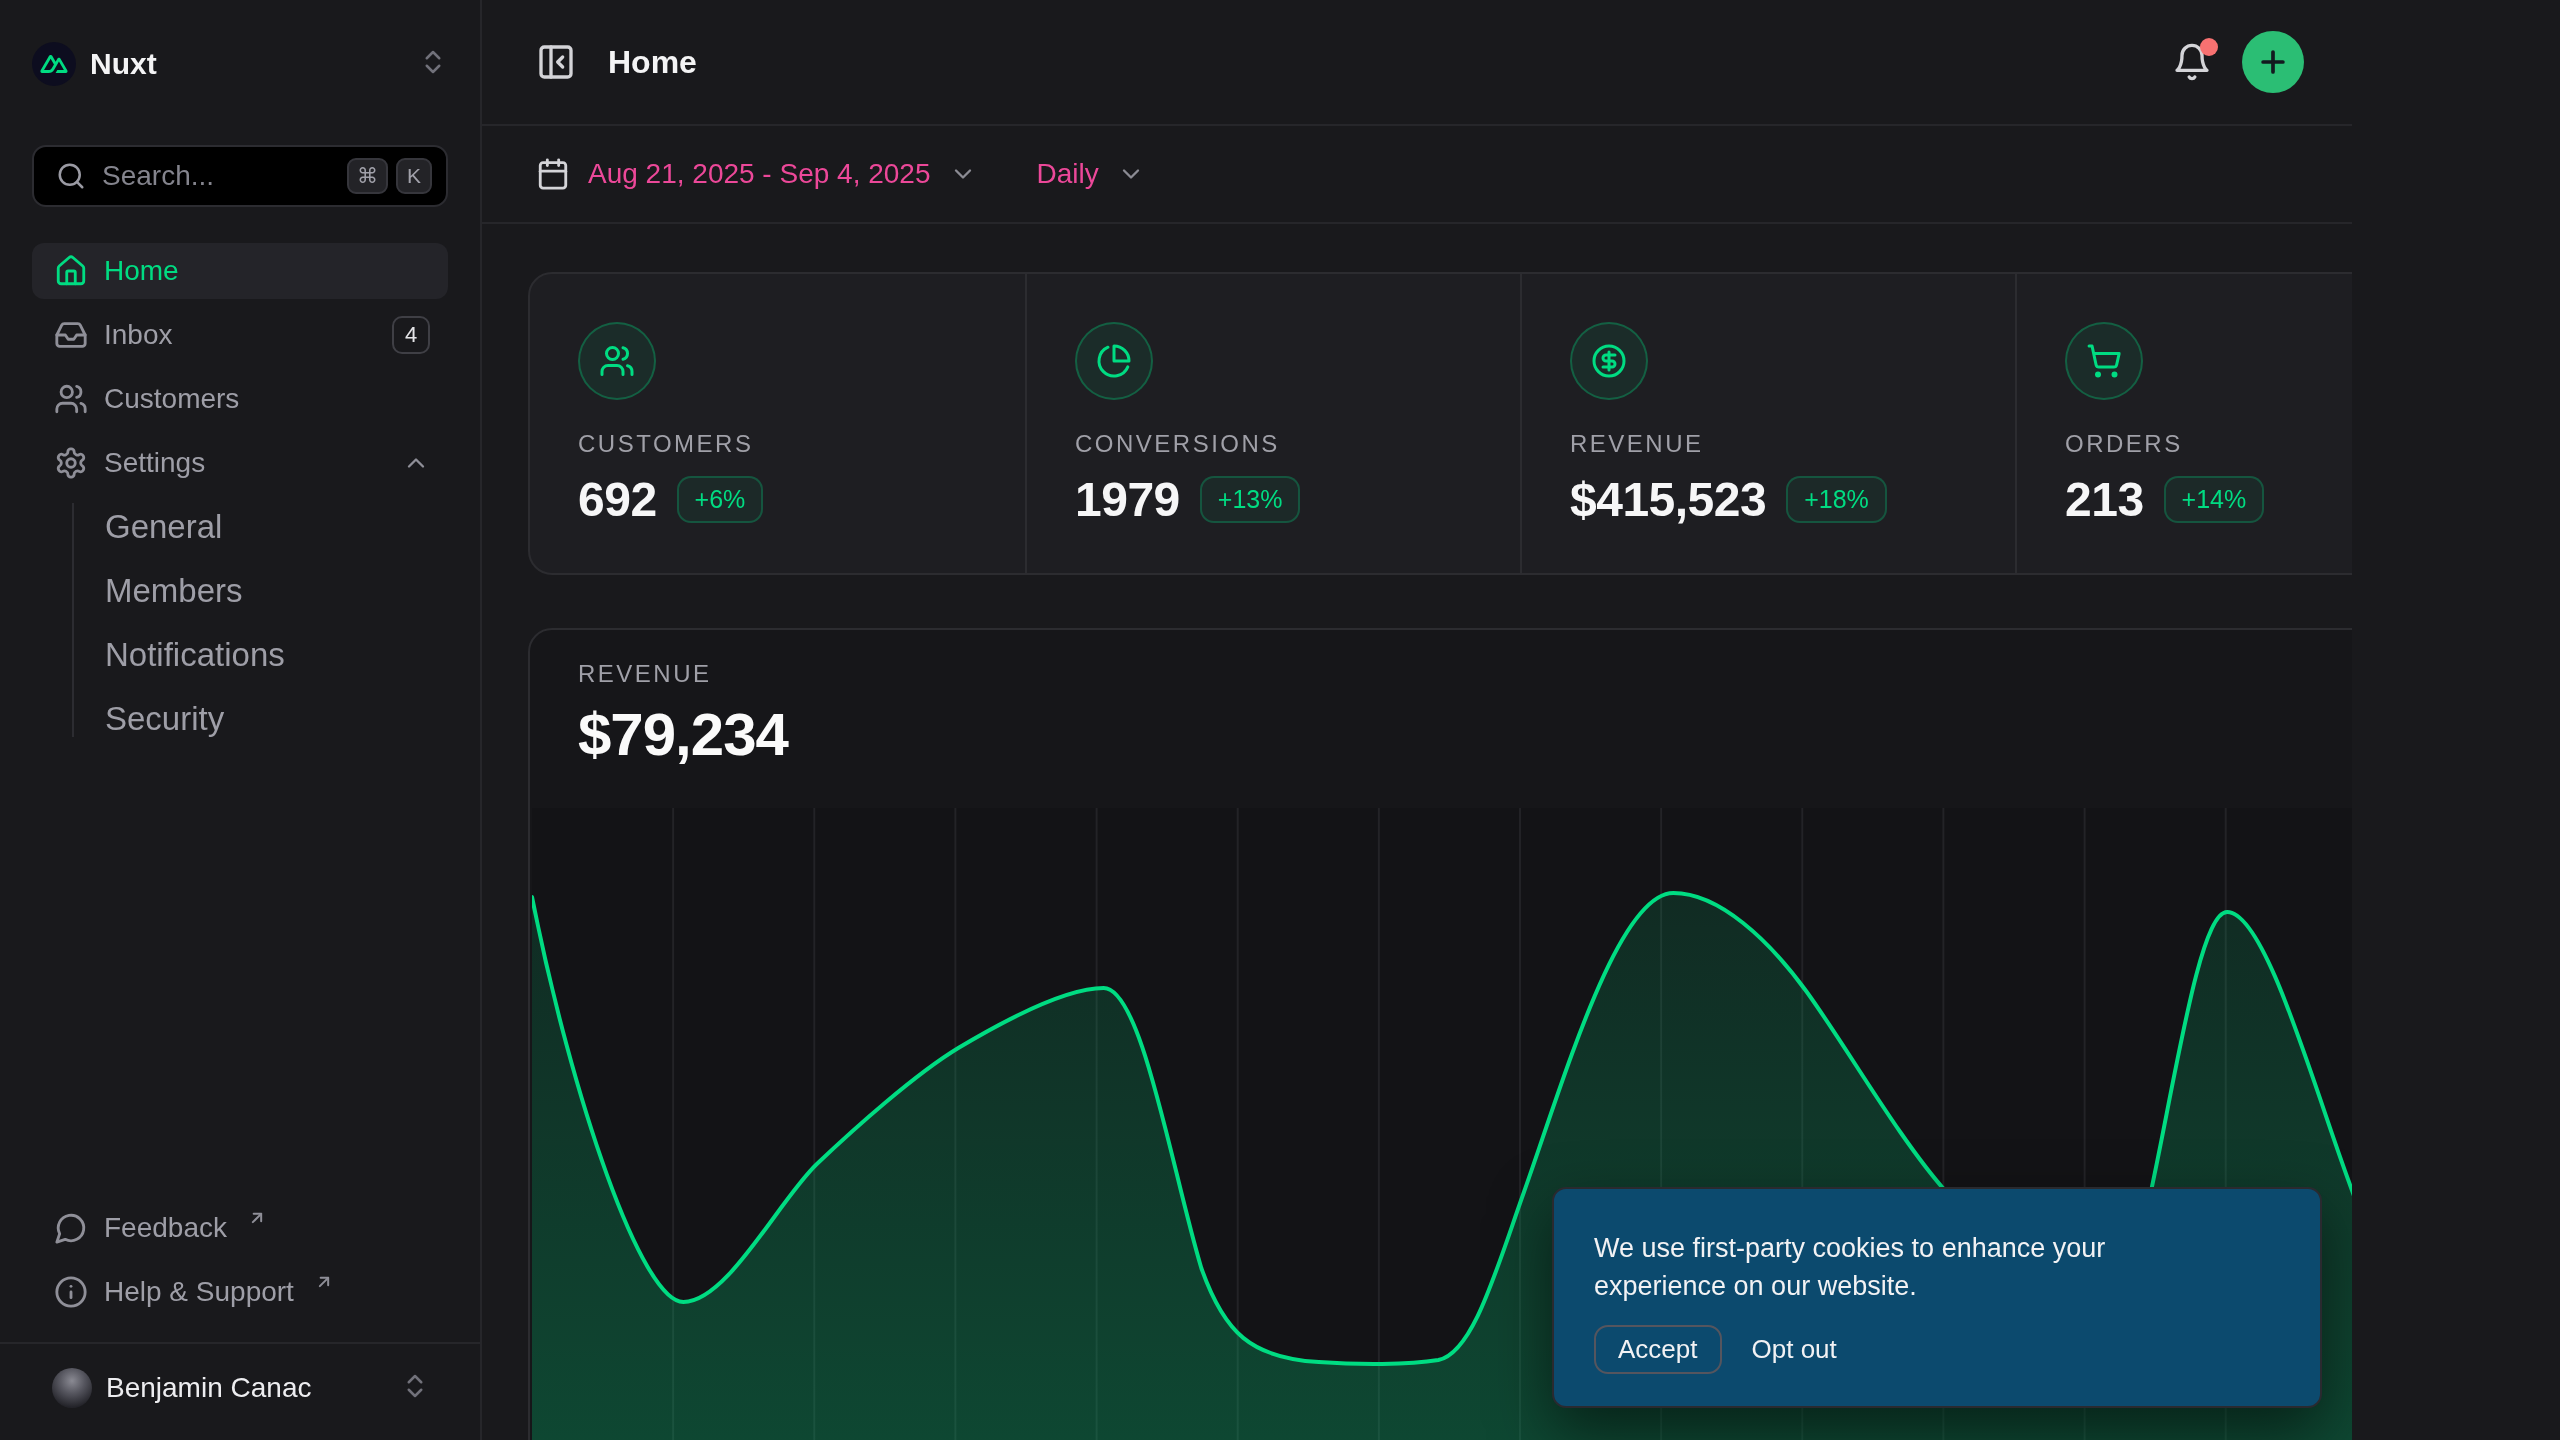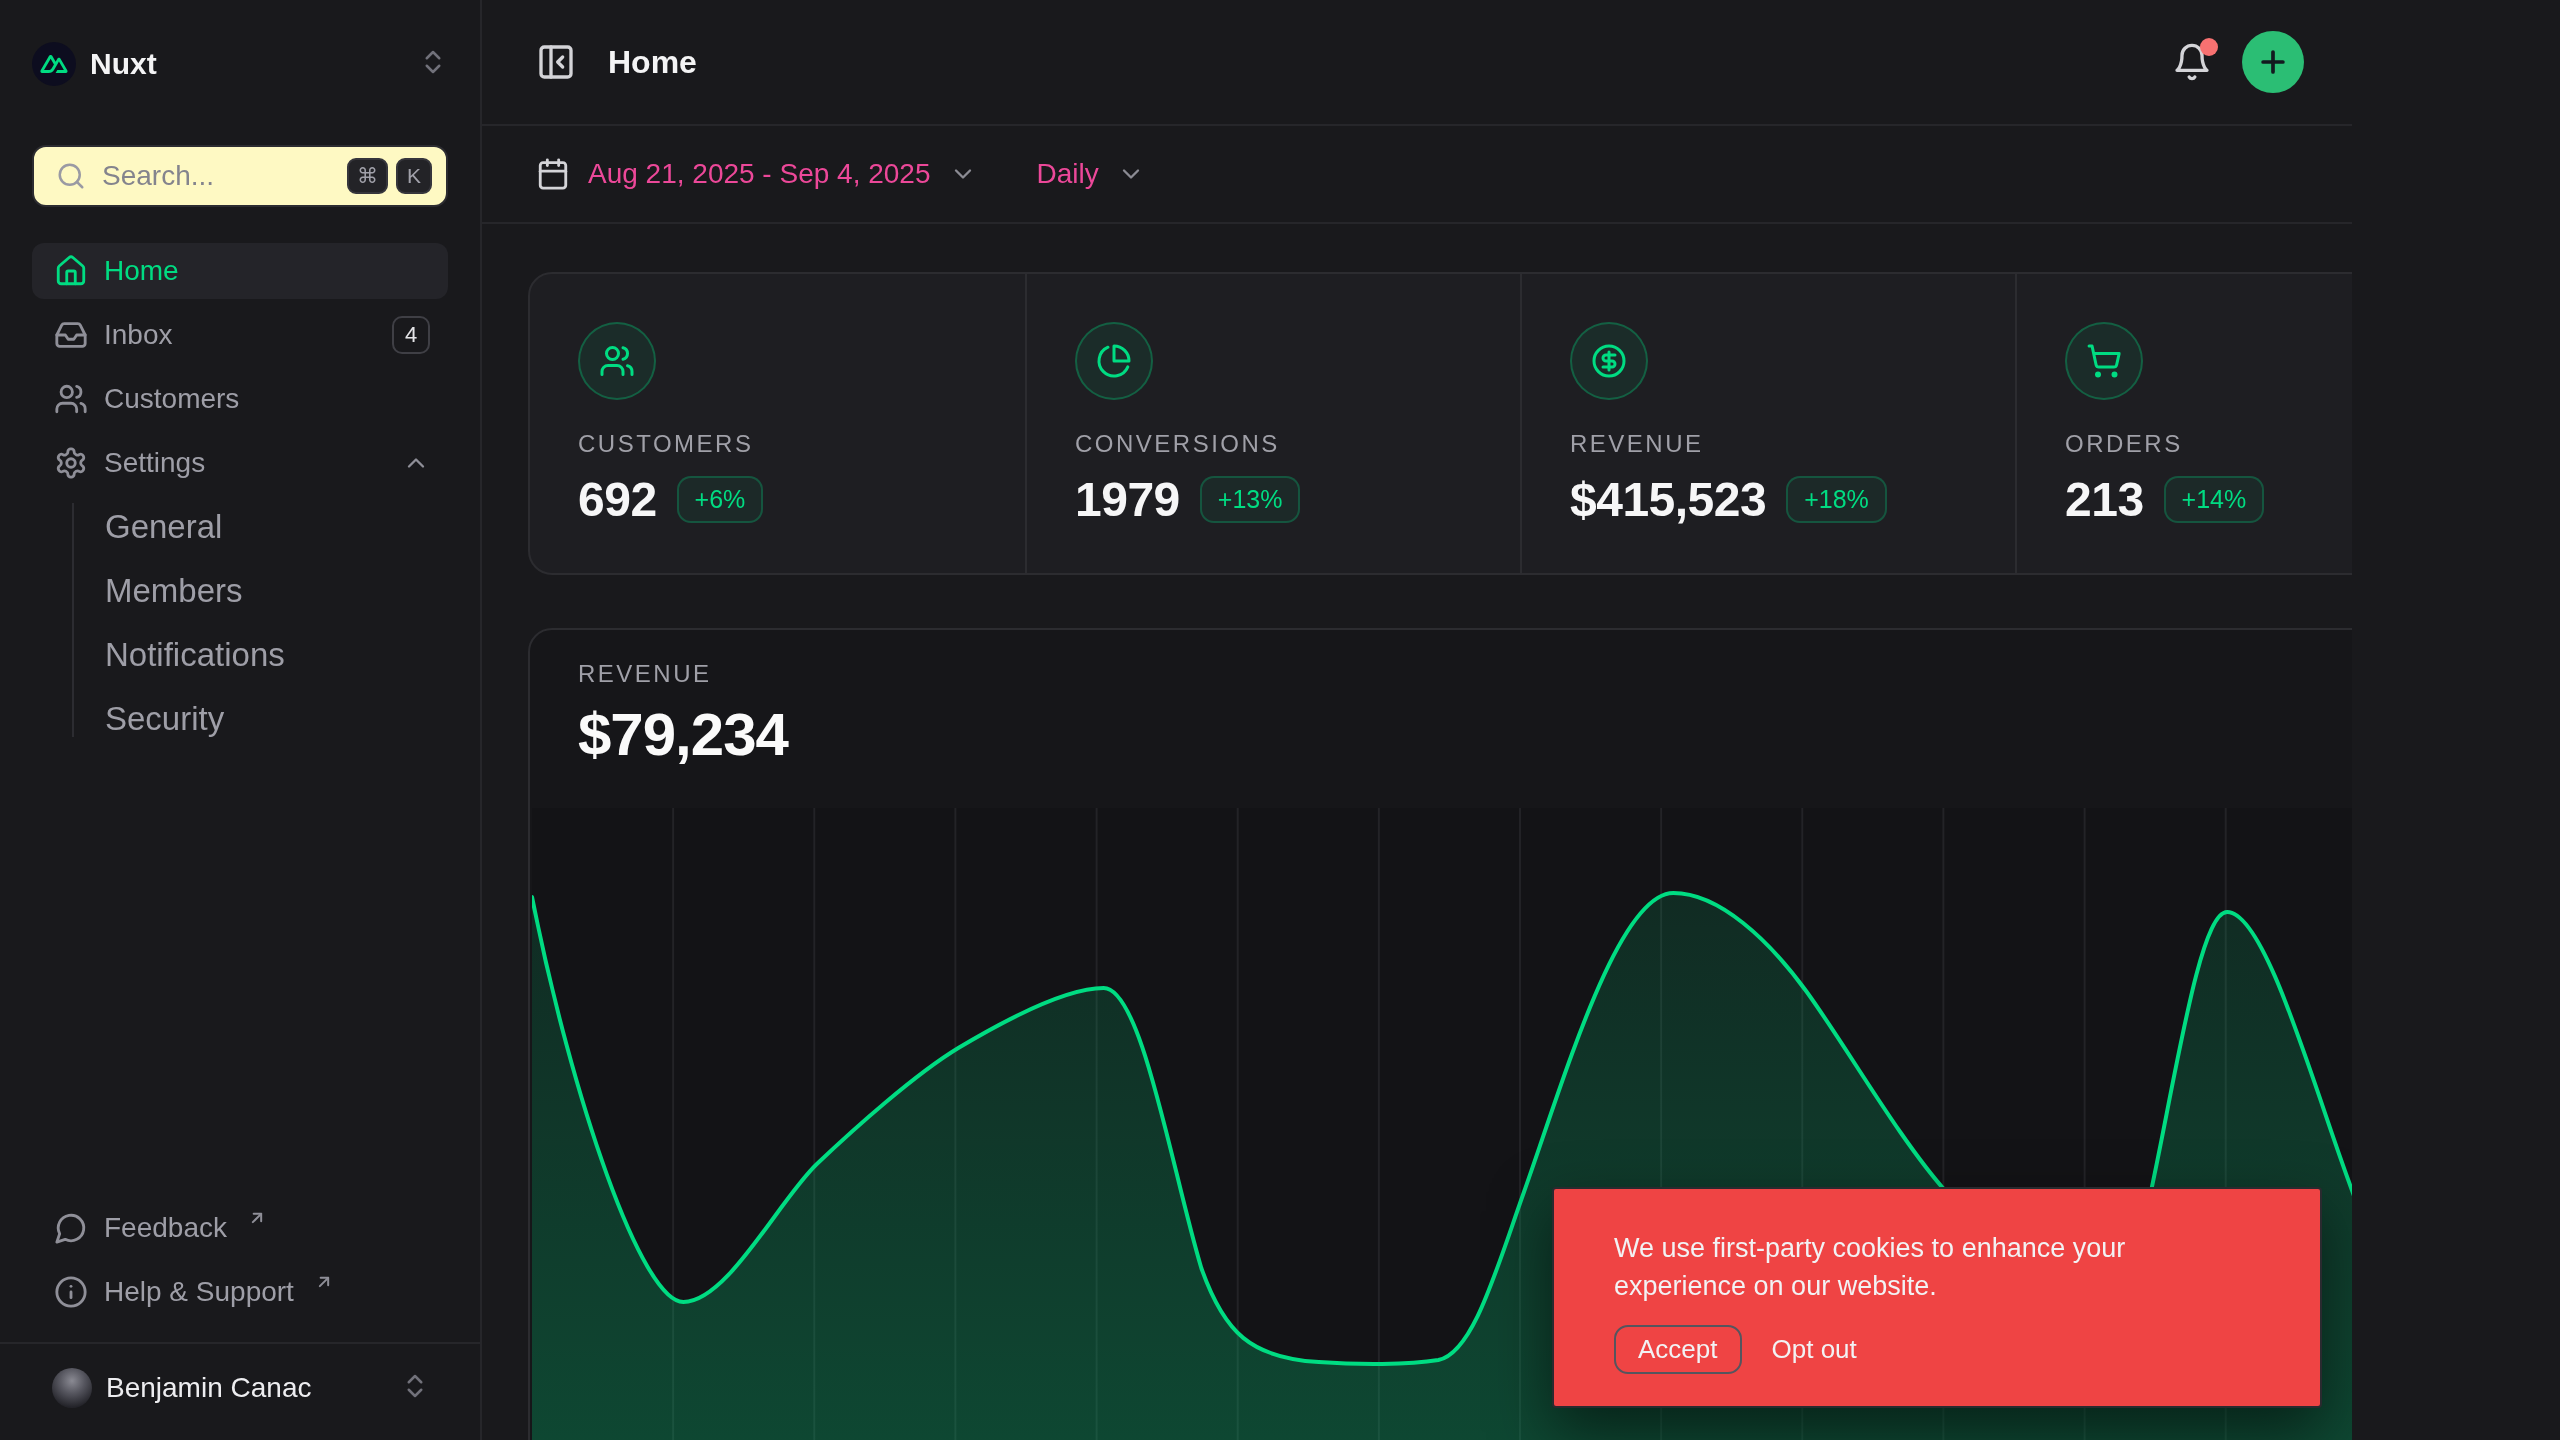--- a/index.html
+++ b/index.html
@@ -25,21 +25,21 @@
     width:44px; height:44px; border-radius:50%; background:#0d0d1f;
     display:flex; align-items:center; justify-content:center; flex:none;
   }
   .brand-logo svg { width:28px; height:20px; }
   .brand-name { font-size:30px; font-weight:600; color:#f4f4f5; }
   .updown-icon { margin-left:auto; color:#71717a; }
   .updown-icon svg { width:30px; height:30px; }
 
   .search-box {
     position:absolute; top:145px; left:32px; right:32px; height:62px;
-    background:#fef9c3; border:2px solid #2c2c31; border-radius:14px;
+    background:#000000; border:2px solid #2c2c31; border-radius:14px;
     display:flex; align-items:center; padding:0 14px 0 22px; gap:16px; cursor:text;
   }
   .search-box .sicon { color:#9a9aa3; display:flex; }
   .search-box .sicon svg { width:30px; height:30px; }
   .search-placeholder { font-size:28px; color:#84848d; flex:1; }
   .kbds { display:flex; gap:8px; }
   .kbd {
     min-width:36px; height:36px; padding:0 8px; border-radius:9px;
     background:#232327; border:2px solid #36363c; color:#a1a1aa;
     font-size:21px; display:flex; align-items:center; justify-content:center;
@@ -146,22 +146,22 @@
   }
   .revenue-header { padding:30px 48px 0; }
   .revenue-label { font-size:24px; letter-spacing:2.5px; color:#a0a0a8; font-weight:500; }
   .revenue-value { margin-top:12px; font-size:60px; font-weight:600; color:#fafafa; letter-spacing:-1px; }
   .plot { position:absolute; left:2px; right:2px; top:178px; height:656px; background:#131316; }
   .plot svg { display:block; width:100%; height:634px; }
 
   
   .cookie-banner {
     position:absolute; right:30px; bottom:32px; width:770px;
-    background:#ef4444; border:2px solid #2a2a2f; border-radius:4px;
-    padding:40px 60px 32px; box-shadow:0 24px 60px rgba(0,0,0,0.5); z-index:5;
+    background:#0c4a6e; border:2px solid #2a2a2f; border-radius:14px;
+    padding:40px 40px 32px; box-shadow:0 24px 60px rgba(0,0,0,0.5); z-index:5;
   }
   .cookie-text { font-size:27px; line-height:38px; color:#f2f2f4; max-width:650px; }
   .cookie-actions { margin-top:20px; display:flex; align-items:center; gap:30px; }
   .accept-btn {
     padding:7px 22px; border:2px solid #55555e; border-radius:14px;
     font-size:26px; font-weight:500; color:#f2f2f4; background:transparent; cursor:pointer;
   }
   .optout-btn { font-size:26px; font-weight:500; color:#f2f2f4; cursor:pointer; background:none; border:none; }
 </style>
 </head>

